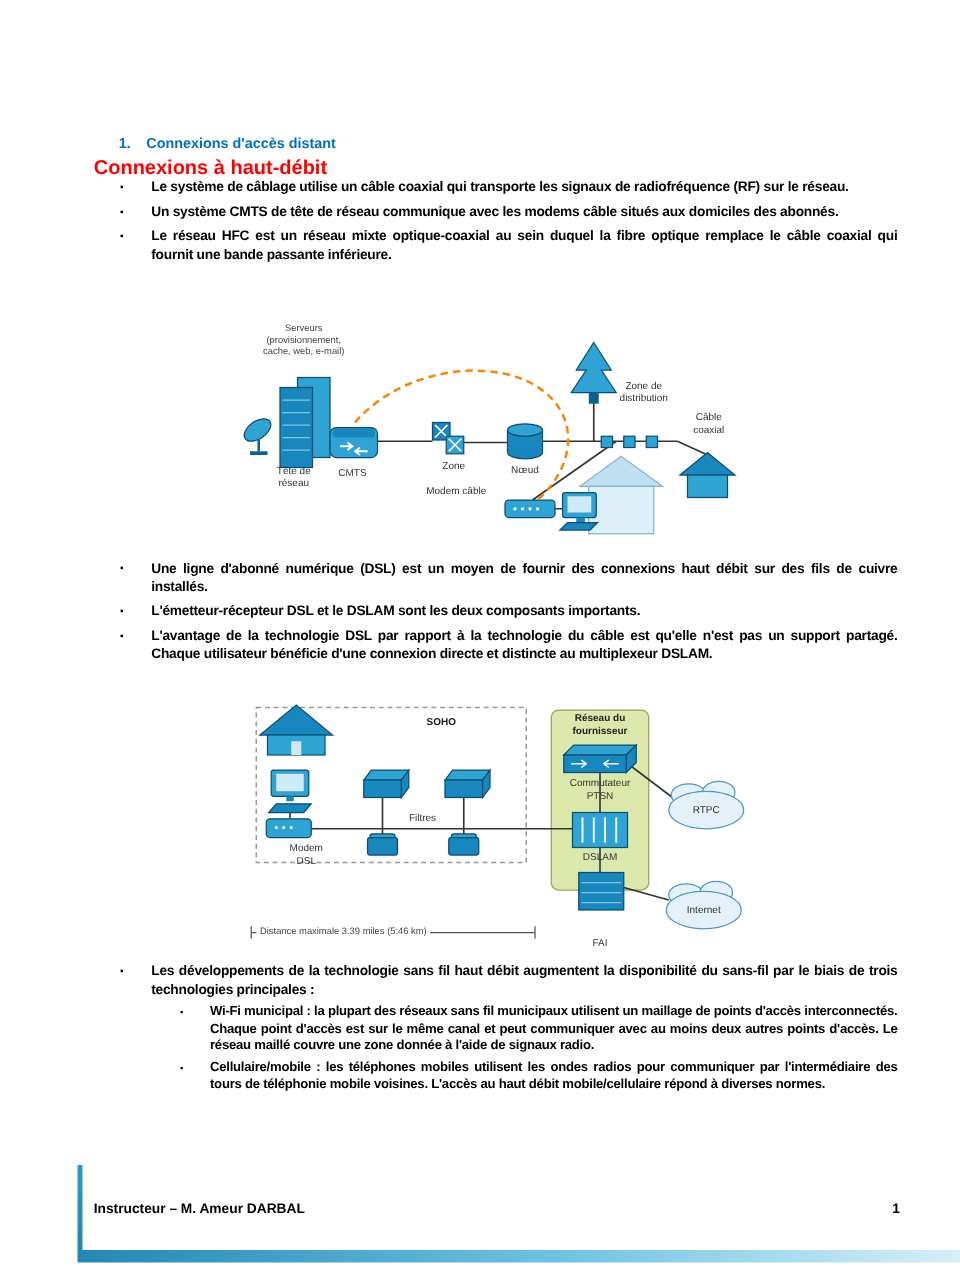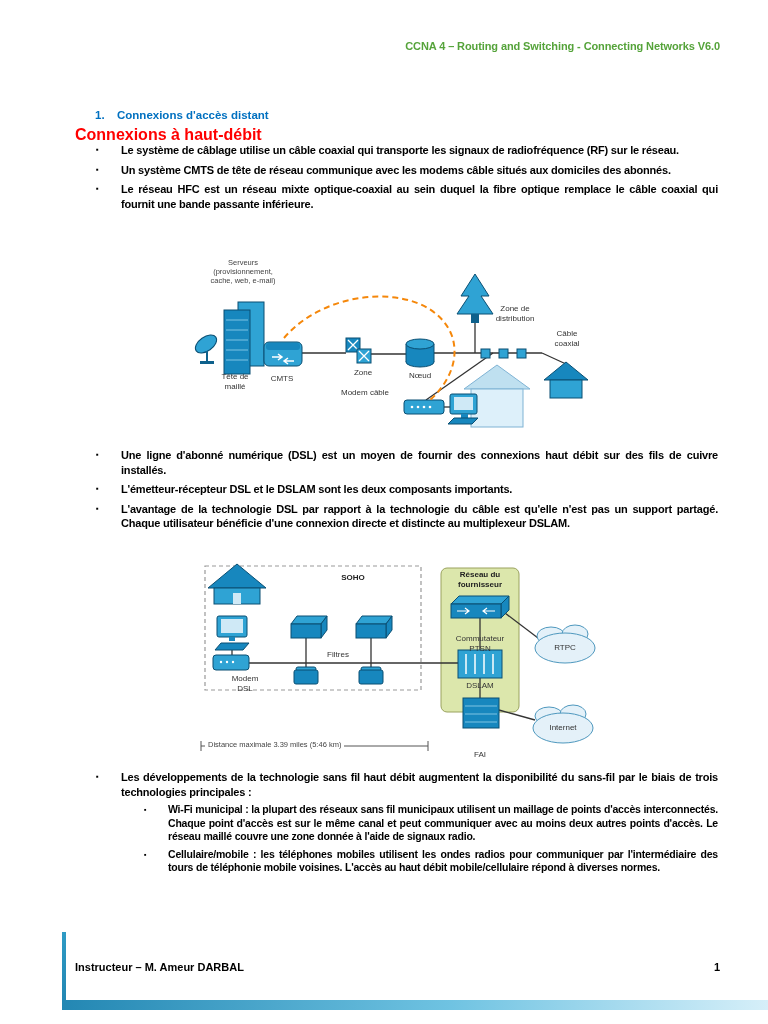--- a/index.html
+++ b/index.html
@@ -49,21 +49,20 @@
   .bar-left {
     position:absolute; left:62px; top:932px; width:4px; height:68px;
     background:linear-gradient(to bottom, #2E9BC5, #2387B3);
   }
 </style>
 </head>
 <body>
 
 <div class="page">
 
-  <div class="doc-header">CCNA 4 – Routing and Switching - Connecting Networks V6.0</div>
 
   <div class="h-num">
     <span class="num">1.</span>
     <span>Connexions d'accès distant</span>
   </div>
   <div class="h-red">Connexions à haut-débit</div>
 
   <div class="blist" style="top:143px">
     <div class="bullet">
       <span class="mark">▪</span>
@@ -170,21 +169,21 @@
         <path d="M268,166 L274,160 H298 L292,166 Z" fill="#1787BE" stroke="#0A4F73"></path>
       </g>
 
       <path d="M104,80 C150,26 252,24 272,78 C280,102 268,126 250,142" fill="none" stroke="#F5870A" stroke-width="2" stroke-dasharray="6,4"></path>
     </svg>
 
     <div class="dlabel small" style="left:13px;top:0;width:100px">Serveurs
 (provisionnement,
 cache, web, e-mail)</div>
     <div class="dlabel" style="left:25px;top:114px;width:60px">Tête de
-maillé</div>
+réseau</div>
     <div class="dlabel" style="left:82px;top:116px;width:40px">CMTS</div>
     <div class="dlabel" style="left:164px;top:110px;width:38px">Zone</div>
     <div class="dlabel" style="left:220px;top:113px;width:40px">Nœud</div>
     <div class="dlabel" style="left:150px;top:130px;width:70px">Modem câble</div>
     <div class="dlabel" style="left:306px;top:46px;width:58px">Zone de
 distribution</div>
     <div class="dlabel" style="left:364px;top:71px;width:46px">Câble
 coaxial</div>
   </div>
 
@@ -306,21 +305,21 @@
         <line x1="245" y1="183" x2="245" y2="193"></line>
       </g>
     </svg>
 
     <div class="dlabel bold" style="left:150px;top:15px;width:40px">SOHO</div>
     <div class="dlabel" style="left:37px;top:116px;width:50px">Modem
 DSL</div>
     <div class="dlabel" style="left:135px;top:92px;width:40px">Filtres</div>
     <div class="dlabel bold" style="left:263px;top:12px;width:68px">Réseau du
 fournisseur</div>
-    <div class="dlabel" style="left:263px;top:76px;width:68px">Commutateur
+    <div class="dlabel" style="left:263px;top:64px;width:68px">Commutateur
 PTSN</div>
     <div class="dlabel" style="left:263px;top:123px;width:68px">DSLAM</div>
     <div class="dlabel" style="left:263px;top:192px;width:68px">FAI</div>
     <div class="dlabel" style="left:357px;top:85px;width:50px">RTPC</div>
     <div class="dlabel" style="left:355px;top:165px;width:50px">Internet</div>
     <div class="dlabel small onLine" style="left:22px;top:182px">Distance maximale 3.39 miles (5:46 km)</div>
   </div>
 
   <div class="blist" style="top:770px">
     <div class="bullet">

